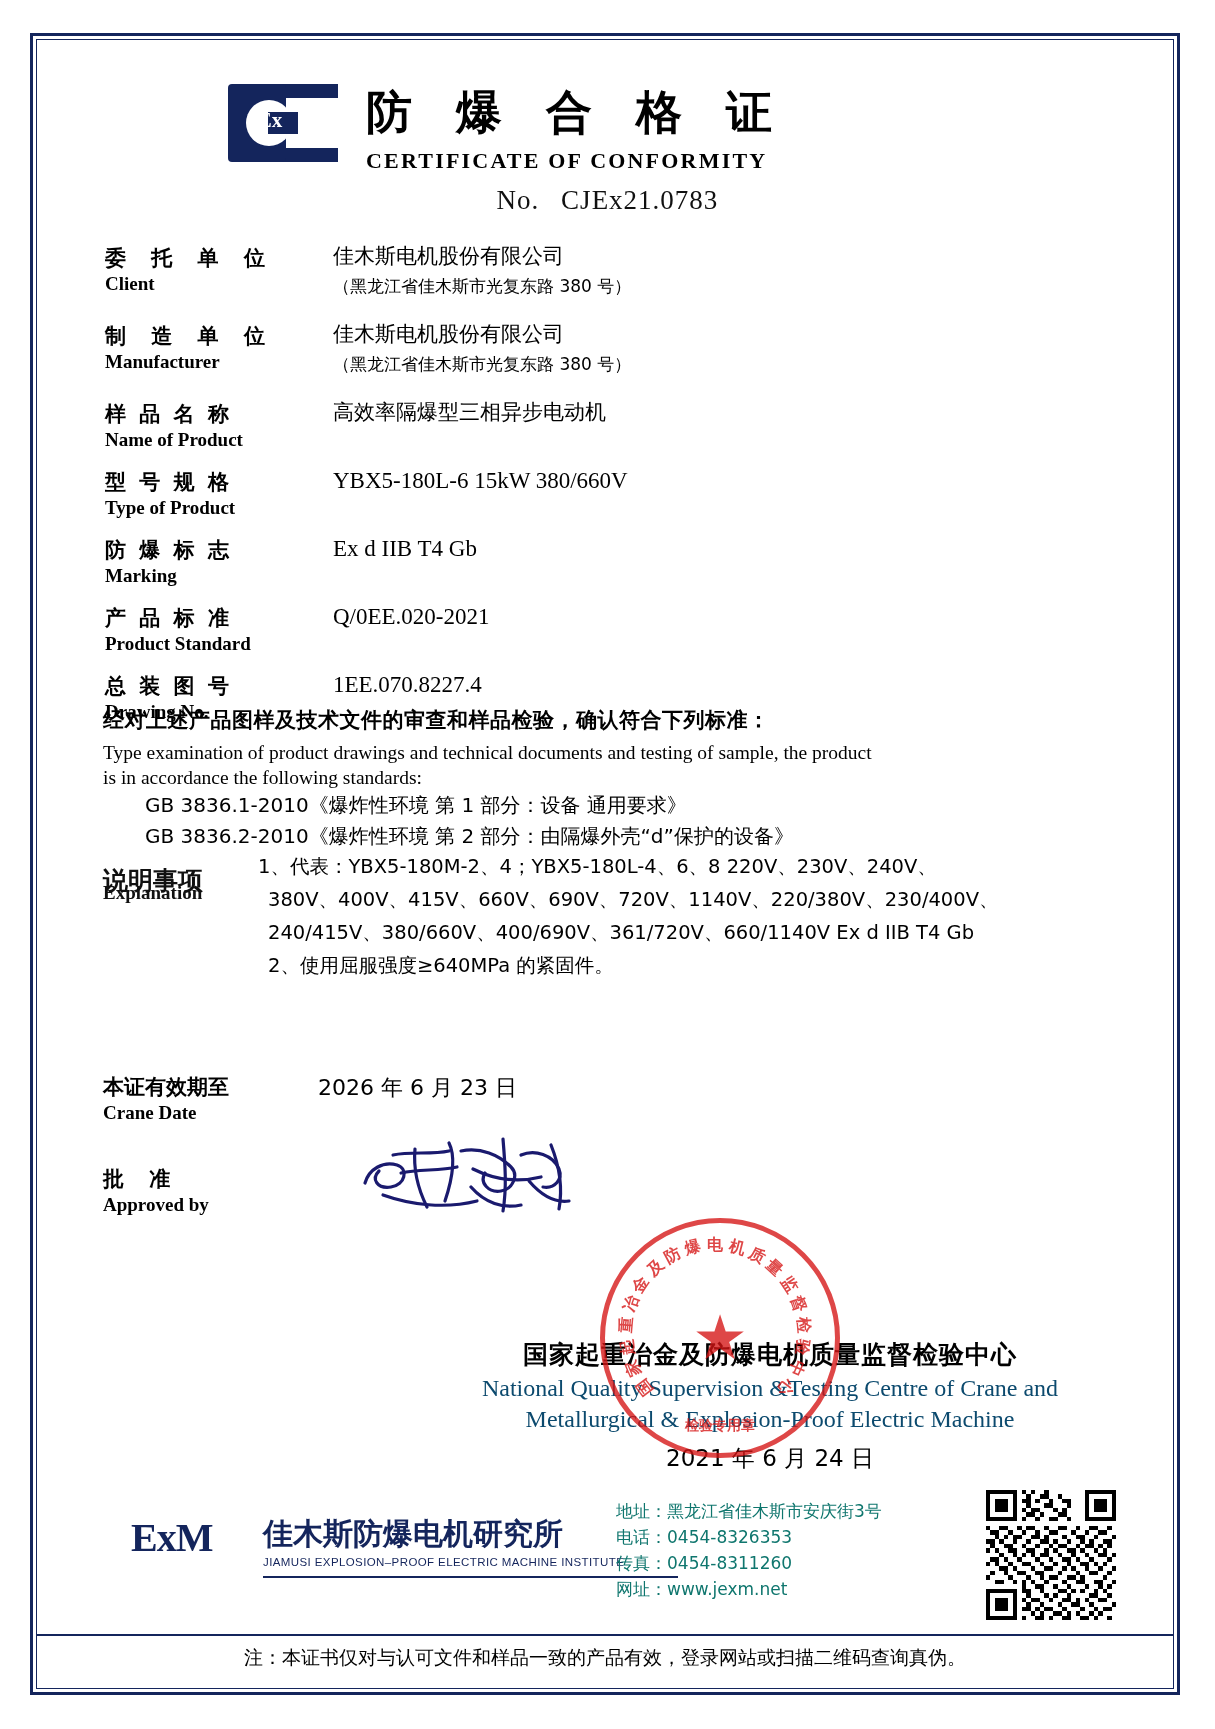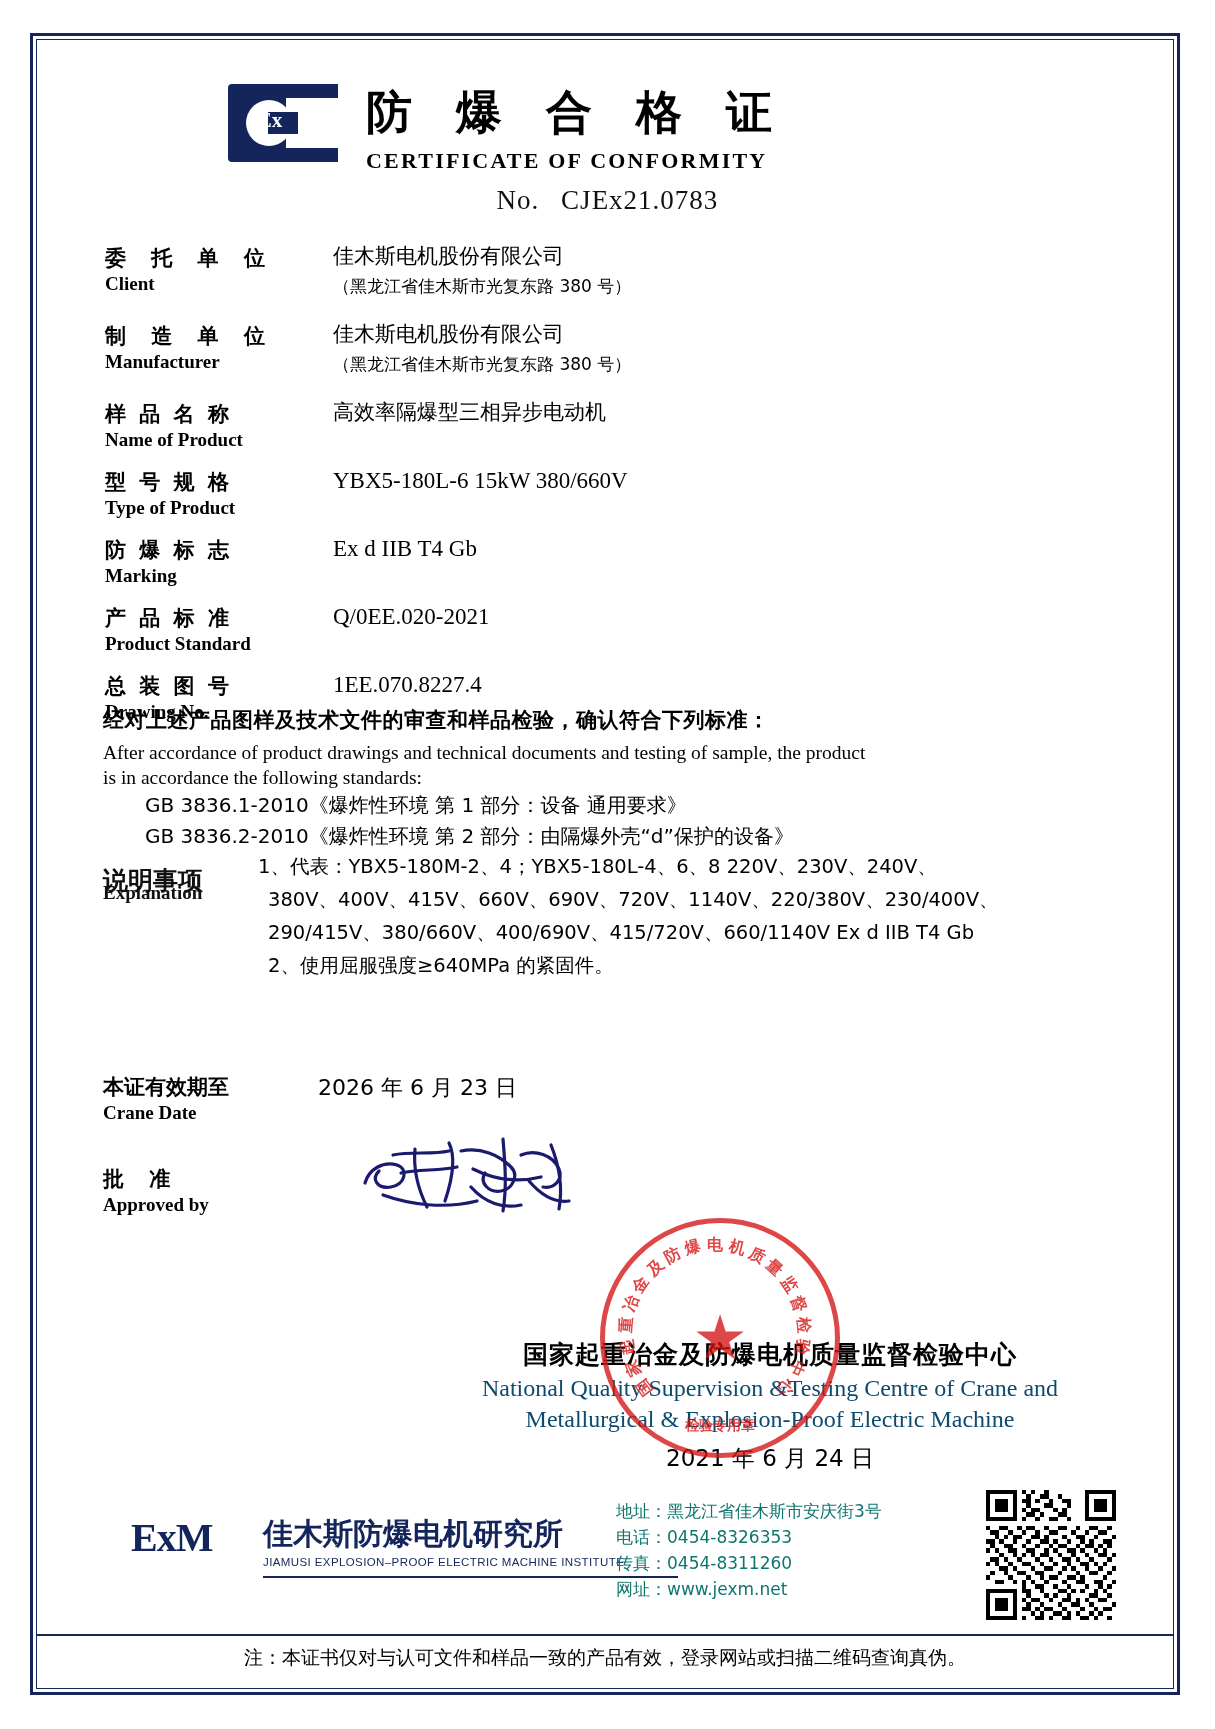--- a/index.html
+++ b/index.html
@@ -491,37 +491,37 @@
       <div class="field-label-cn sp5">总 装 图 号</div>
       <div class="field-label-en">Drawing No.</div>
       <div class="field-val serif">1EE.070.8227.4</div>
     </div>
 
   </div>
 
   <div class="statement">
     <div class="stmt-cn">经对上述产品图样及技术文件的审查和样品检验，确认符合下列标准：</div>
     <div class="stmt-en">
-      <div>After accordance of product drawings and technical documents and testing of sample, the product</div>
+      <div>Type examination of product drawings and technical documents and testing of sample, the product</div>
       <div>is in accordance the following standards:</div>
     </div>
   </div>
 
   <div class="standards">
     <div>GB 3836.1-2010《爆炸性环境   第 1 部分：设备   通用要求》</div>
     <div>GB 3836.2-2010《爆炸性环境   第 2 部分：由隔爆外壳“d”保护的设备》</div>
   </div>
 
   <div class="explanation">
     <div class="expl-label-cn">说明事项</div>
     <div class="expl-label-en">Explanation</div>
     <div class="expl-body">
       <div class="ln">1、代表：YBX5-180M-2、4；YBX5-180L-4、6、8   220V、230V、240V、</div>
       <div class="ln ln2">380V、400V、415V、660V、690V、720V、1140V、220/380V、230/400V、</div>
-      <div class="ln ln2">290/415V、380/660V、400/690V、415/720V、660/1140V   Ex d IIB T4 Gb</div>
+      <div class="ln ln2">240/415V、380/660V、400/690V、361/720V、660/1140V   Ex d IIB T4 Gb</div>
       <div class="ln ln2">2、使用屈服强度≥640MPa 的紧固件。</div>
     </div>
   </div>
 
   <div class="valid field-row">
     <div class="field-label-cn">本证有效期至</div>
     <div class="field-label-en">Crane Date</div>
     <div class="field-val">2026 年 6 月 23 日</div>
   </div>
 

